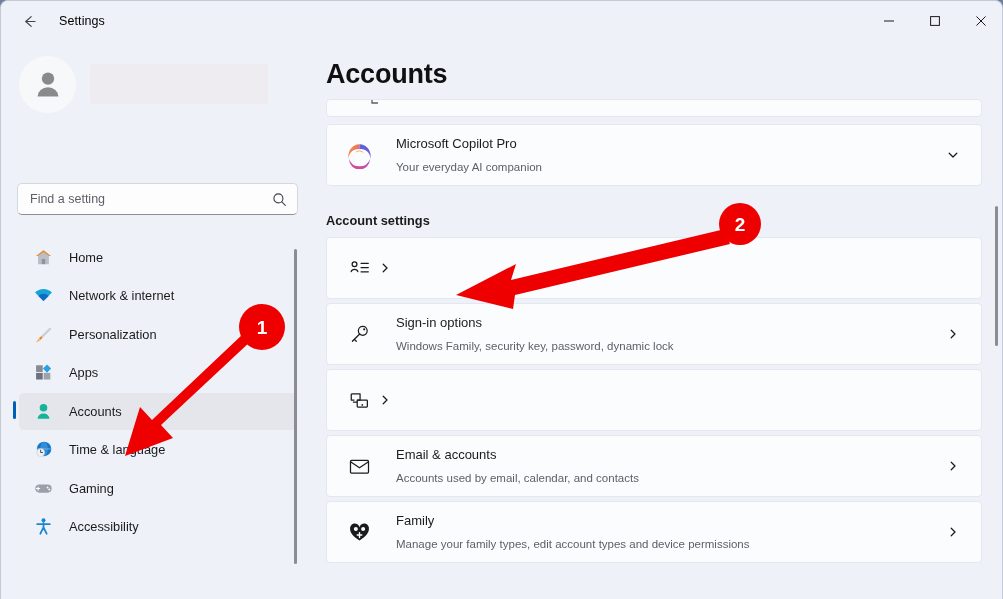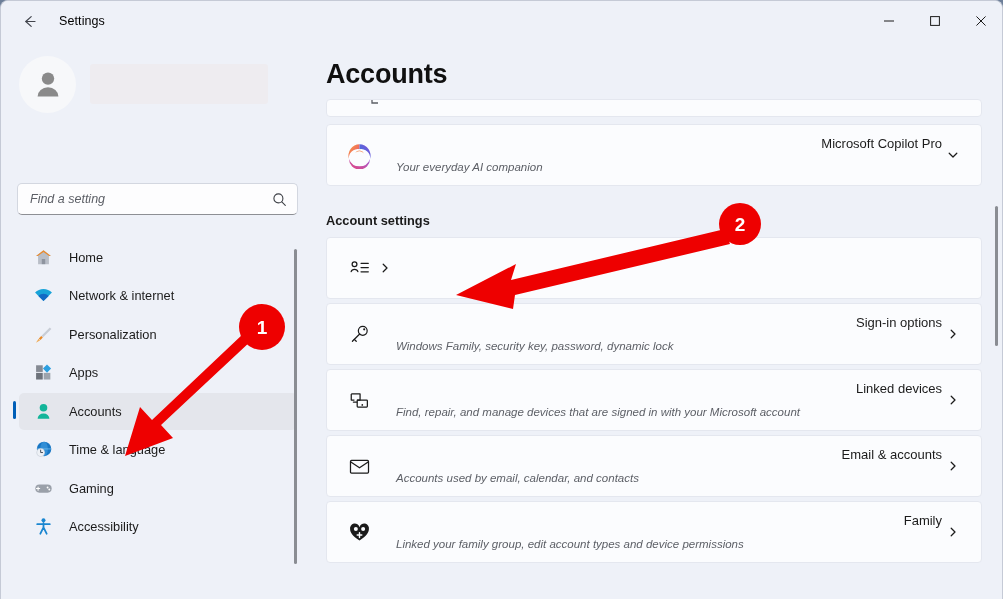--- a/index.html
+++ b/index.html
@@ -105,21 +105,20 @@
     cursor: text;
   }
   #search-input {
     flex: 1;
     border: none;
     outline: none;
     background: transparent;
     font-family: "Liberation Sans", sans-serif;
     font-size: 12.5px;
     color: #1b1b1b;
-    font-style: italic;
   }
   #search-input::placeholder { color: #5c5f66; opacity: 1; }
 
   #navlist {
     position: absolute;
     top: 196px; left: 0;
     width: 310px;
     height: 363px;
     overflow: hidden;
     text-align: right;
@@ -214,28 +213,26 @@
   }
   .card-text {
     margin-left: 22px;
     flex: 1;
     min-width: 0;
   }
   .card-title {
     font-size: 13px;
     color: #1b1b1b;
     line-height: 17px;
-    text-align: right;
   }
   .card-sub {
     font-size: 11.5px;
     color: #5c5f66;
     line-height: 16px;
     margin-top: 7px;
-    font-style: italic;
   }
   .chev {
     flex: 0 0 auto;
     width: 22px; height: 22px;
     display: flex; align-items: center; justify-content: center;
   }
 
   #section-heading {
     margin: 27px 0 9px 15px;
     font-size: 12.8px;
@@ -507,24 +504,20 @@
       <div class="card row">
         <span class="card-icon">
           <svg width="23" height="23" viewBox="0 0 24 24" stroke="#1b1b1b" fill="none" stroke-width="1.3">
             <path d="M3.4 5.1 h9.2 v6.4 h-3.3" stroke-linejoin="round"></path>
             <path d="M3.4 5.1 v6.4 h3.3" stroke-linejoin="round"></path>
             <path d="M5.6 13.6 h3.6" stroke-linecap="round"></path>
             <rect x="9.6" y="11.5" width="10.6" height="7.4" rx="0.8"></rect>
             <circle cx="14.9" cy="16.6" r="0.9" fill="#1b1b1b" stroke="none"></circle>
           </svg>
         </span>
-        <span class="card-text">
-          <span class="card-title" style="display:block">Linked devices</span>
-          <span class="card-sub" style="display:block">Find, repair, and manage devices that are signed in with your Microsoft account</span>
-        </span>
         <span class="chev">
           <svg width="14" height="14" viewBox="0 0 14 14">
             <path d="M5.2 3.2 L9 7 L5.2 10.8" fill="none" stroke="#1b1b1b" stroke-width="1.25" stroke-linecap="round" stroke-linejoin="round"></path>
           </svg>
         </span>
       </div>
 
       <div class="card row">
         <span class="card-icon">
           <svg width="23" height="23" viewBox="0 0 24 24" stroke="#1b1b1b" fill="none" stroke-width="1.3">
@@ -547,21 +540,21 @@
         <span class="card-icon">
           <svg width="23" height="23" viewBox="0 0 24 24">
             <path d="M12 20.4 C4.4 15.4 2.2 11.6 2.2 8.6 A5 5 0 0 1 12 6.6 A5 5 0 0 1 21.8 8.6 C21.8 11.6 19.6 15.4 12 20.4 z" fill="#1b1b1b"></path>
             <circle cx="8.2" cy="8.4" r="2.1" fill="#fbfcfe"></circle>
             <circle cx="15.8" cy="8.4" r="2.1" fill="#fbfcfe"></circle>
             <path d="M12 12.2 L12 17.2 M9.6 14.6 H14.4" stroke="#fbfcfe" stroke-width="1.5" stroke-linecap="round"></path>
           </svg>
         </span>
         <span class="card-text">
           <span class="card-title" style="display:block">Family</span>
-          <span class="card-sub" style="display:block">Linked your family group, edit account types and device permissions</span>
+          <span class="card-sub" style="display:block">Manage your family types, edit account types and device permissions</span>
         </span>
         <span class="chev">
           <svg width="14" height="14" viewBox="0 0 14 14">
             <path d="M5.2 3.2 L9 7 L5.2 10.8" fill="none" stroke="#1b1b1b" stroke-width="1.25" stroke-linecap="round" stroke-linejoin="round"></path>
           </svg>
         </span>
       </div>
 
     </div>
   </div>

